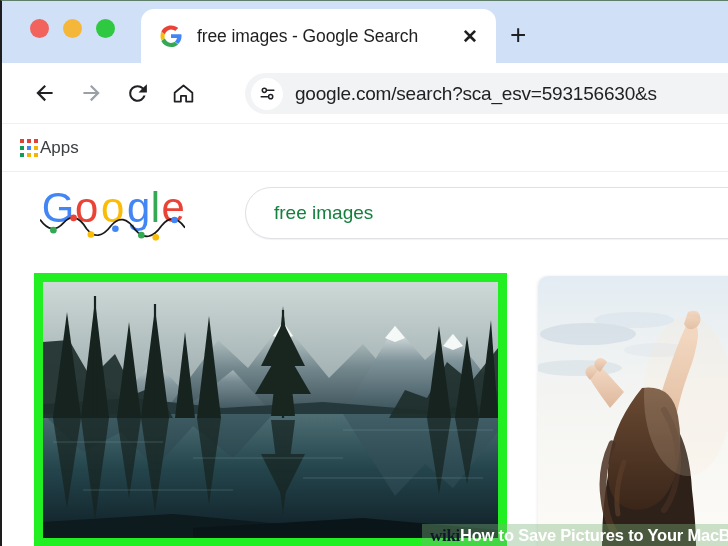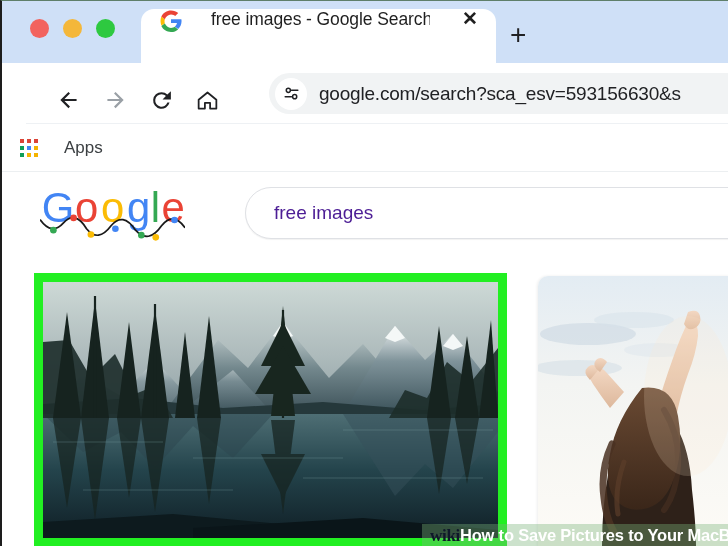--- a/index.html
+++ b/index.html
@@ -51,23 +51,23 @@
 
   .tab {
     position: absolute;
     left: 139px;
     top: 8px;
     width: 355px;
     height: 54px;
     background: #ffffff;
     border-radius: 13px 13px 0 0;
     display: flex;
-    align-items: flex-start;
+    align-items: center;
     padding: 0 14px 0 18px;
-    gap: 28px;
+    gap: 14px;
   }
   .tab-favicon { width: 24px; height: 24px; flex: none; }
   .tab-title {
     font-size: 17.5px;
     color: #1f1f1f;
     white-space: nowrap;
     overflow: hidden;
     flex: 1;
     letter-spacing: -0.1px;
   }
@@ -91,25 +91,24 @@
     line-height: 1;
     cursor: pointer;
   }
 
   
   .toolbar {
     position: relative;
     height: 61px;
     background: #ffffff;
     display: flex;
-    align-items: flex-end;
+    align-items: center;
     padding-left: 20px;
     gap: 0;
     border-bottom: 1px solid #eef1f4;
-    margin-left: 24px;
   }
 
   .navbtn {
     width: 46px; height: 46px;
     display: flex; align-items: center; justify-content: center;
     cursor: pointer;
     flex: none;
   }
   .navbtn svg { display: block; }
 
@@ -143,21 +142,21 @@
     overflow: hidden;
   }
 
   
   .bookmarks {
     height: 48px;
     background: #ffffff;
     display: flex;
     align-items: center;
     padding-left: 18px;
-    gap: 26px;
+    gap: 2px;
     border-bottom: 1px solid #eceff1;
   }
   .apps-grid {
     width: 18px; height: 18px;
     display: grid;
     grid-template-columns: repeat(3, 4px);
     grid-template-rows: repeat(3, 4px);
     gap: 3px;
     flex: none;
   }
@@ -197,21 +196,21 @@
     background: #ffffff;
     border: 1px solid #dfe1e5;
     border-radius: 26px;
     display: flex;
     align-items: center;
     padding-left: 28px;
     box-shadow: 0 1px 1px rgba(32,33,36,0.06);
   }
   .searchbox-text {
     font-size: 19px;
-    color: #4c1d95;
+    color: #15803d;
     white-space: nowrap;
   }
 
   
   .results {
     position: relative;
     height: 279px;
     background: #ffffff;
   }
 

